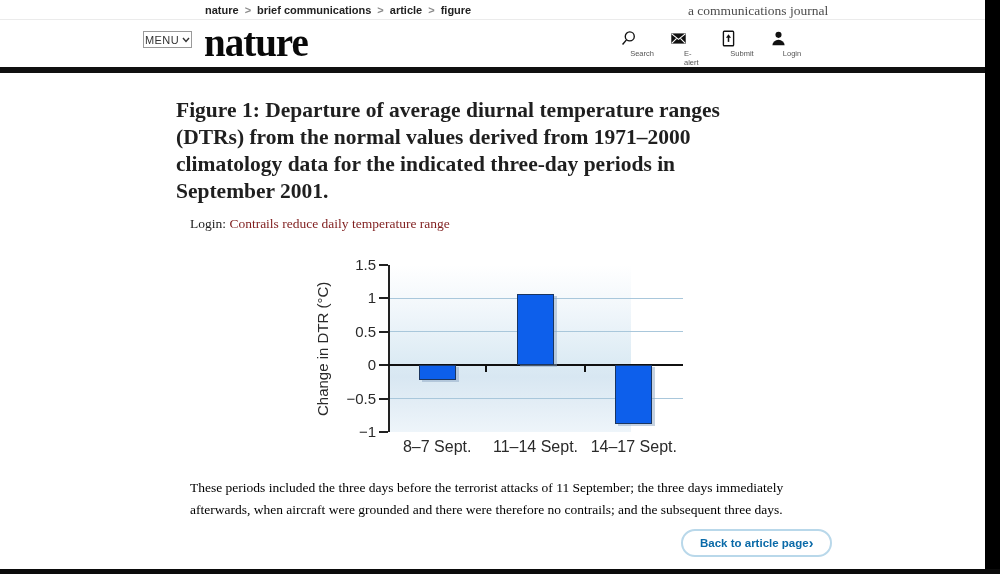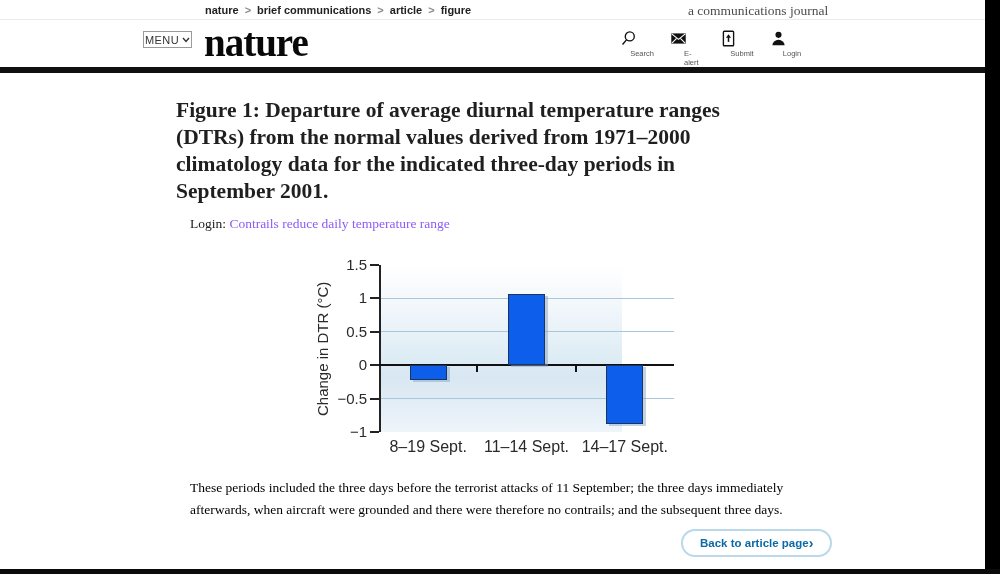--- a/index.html
+++ b/index.html
@@ -23,26 +23,26 @@
   .action .lbl { font-size:7.5px; color:#555;padding-left:28px; }
   .black-bar { position:absolute; left:0; top:67px; width:1000px; height:6px; background:#101010; }
 
   
   .right-strip { position:absolute; right:0; top:0; width:15px; height:574px; background:#000; }
   .bottom-strip { position:absolute; left:0; bottom:0; width:1000px; height:5px; background:#0b0b0b; }
 
   
   .fig-title { position:absolute; left:176px; top:97px; width:572px; font-family:"Liberation Serif", serif; font-weight:700; font-size:21.5px; line-height:27px; color:#1f1f1f; }
   .from-line { position:absolute; left:190px; top:216px; font-family:"Liberation Serif", serif; font-size:13.5px; color:#222; }
-  .from-line a { color:#8b5cf6; text-decoration:none; cursor:pointer; }
+  .from-line a { color:#7f1d1d; text-decoration:none; cursor:pointer; }
 
   
   .chart-area { position:absolute; left:190px; top:258px; width:580px; height:200px; }
   .ylabel { position:absolute; left:124px; top:7px; height:167px; width:22px; writing-mode:vertical-rl; transform:rotate(180deg); text-align:center; font-size:15px; color:#2a2a2a; white-space:nowrap; }
-  .plot { position:absolute; left:189px; top:7px; width:243px; height:167px;
+  .plot { position:absolute; left:198px; top:7px; width:243px; height:167px;
           background:linear-gradient(180deg, #ffffff 0%, #f2f7fb 25%, #dcebf4 58%, #d8e7f2 67%, #e4eef6 85%, #eef5fa 100%); }
   .yaxis-line { position:absolute; left:0; top:0; width:2px; height:167px; background:#222; z-index:2; }
 
   .caption { position:absolute; left:190px; top:477px; width:624px; font-family:"Liberation Serif", serif; font-size:13.5px; line-height:22px; color:#000000; }
 
   .back-btn { position:absolute; left:681px; top:529px; height:28px; padding:0 17px; background:#fff; border:2px solid #b9d8ea; border-radius:15px; color:#0a6aa8; font-family:"Liberation Sans",sans-serif; font-size:11.5px; font-weight:bold; display:flex; align-items:center; cursor:pointer; }
   .back-btn .chev { font-size:14px; font-weight:bold; line-height:1; }
 </style>
 </head>
 <body>
@@ -124,21 +124,21 @@
         <div style="position: absolute; left: -58px; top: 24.4px; width: 46px; text-align: right; font: 15px &quot;Liberation Sans&quot;, sans-serif; color: rgb(42, 42, 42);">1</div>
         <div style="position: absolute; left: -9px; top: 65.8px; width: 9px; height: 2px; background: rgb(34, 34, 34);"></div>
         <div style="position: absolute; left: -58px; top: 57.8px; width: 46px; text-align: right; font: 15px &quot;Liberation Sans&quot;, sans-serif; color: rgb(42, 42, 42);">0.5</div>
         <div style="position: absolute; left: -9px; top: 99.2px; width: 9px; height: 2px; background: rgb(34, 34, 34);"></div>
         <div style="position: absolute; left: -58px; top: 91.2px; width: 46px; text-align: right; font: 15px &quot;Liberation Sans&quot;, sans-serif; color: rgb(42, 42, 42);">0</div>
         <div style="position: absolute; left: -9px; top: 132.6px; width: 9px; height: 2px; background: rgb(34, 34, 34);"></div>
         <div style="position: absolute; left: -58px; top: 124.6px; width: 46px; text-align: right; font: 15px &quot;Liberation Sans&quot;, sans-serif; color: rgb(42, 42, 42);">−0.5</div>
         <div style="position: absolute; left: -9px; top: 166px; width: 9px; height: 2px; background: rgb(34, 34, 34);"></div>
         <div style="position: absolute; left: -58px; top: 158px; width: 46px; text-align: right; font: 15px &quot;Liberation Sans&quot;, sans-serif; color: rgb(42, 42, 42);">−1</div>
         <div style="position: absolute; left: 30.6667px; top: 100.2px; width: 37px; height: 14.696px; background: rgb(13, 95, 235); border: 1px solid rgb(26, 53, 96); z-index: 3; box-shadow: rgba(140, 165, 195, 0.5) 3px 2px 0px; box-sizing: border-box;"></div>
-        <div style="position: absolute; left: -10.8333px; top: 173px; width: 120px; text-align: center; font: 16px &quot;Liberation Sans&quot;, sans-serif; color: rgb(42, 42, 42);">8–19 Sept.</div>
+        <div style="position: absolute; left: -10.8333px; top: 173px; width: 120px; text-align: center; font: 16px &quot;Liberation Sans&quot;, sans-serif; color: rgb(42, 42, 42);">8–7 Sept.</div>
         <div style="position: absolute; left: 129px; top: 29.392px; width: 37px; height: 70.808px; background: rgb(13, 95, 235); border: 1px solid rgb(26, 53, 96); z-index: 3; box-shadow: rgba(140, 165, 195, 0.5) 3px 2px 0px; box-sizing: border-box;"></div>
         <div style="position: absolute; left: 87.5px; top: 173px; width: 120px; text-align: center; font: 16px &quot;Liberation Sans&quot;, sans-serif; color: rgb(42, 42, 42);">11–14 Sept.</div>
         <div style="position: absolute; left: 227.333px; top: 100.2px; width: 37px; height: 58.784px; background: rgb(13, 95, 235); border: 1px solid rgb(26, 53, 96); z-index: 3; box-shadow: rgba(140, 165, 195, 0.5) 3px 2px 0px; box-sizing: border-box;"></div>
         <div style="position: absolute; left: 185.833px; top: 173px; width: 120px; text-align: center; font: 16px &quot;Liberation Sans&quot;, sans-serif; color: rgb(42, 42, 42);">14–17 Sept.</div>
       </div>
   </div>
 
   <p class="caption">These periods included the three days before the terrorist attacks of 11 September; the three days immediately afterwards, when aircraft were grounded and there were therefore no contrails; and the subsequent three days.</p>
 
   <button class="back-btn">

